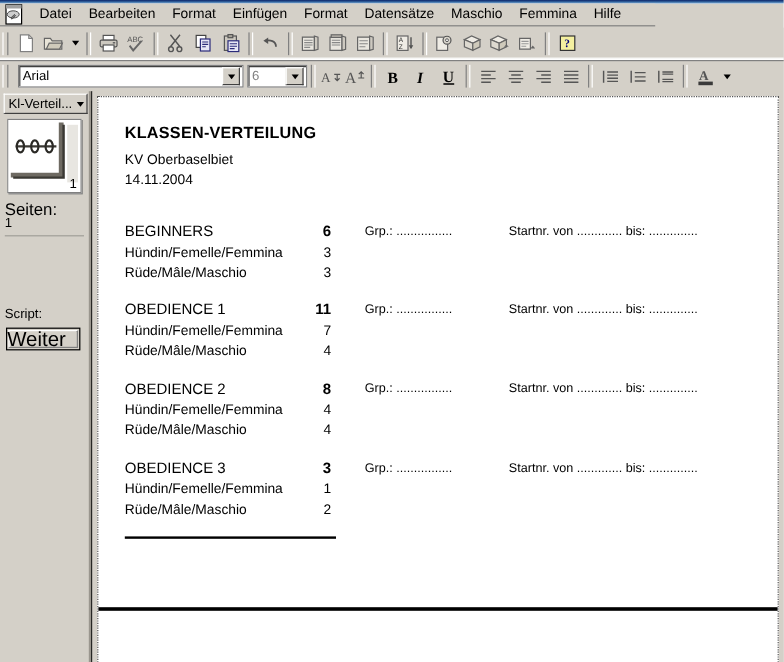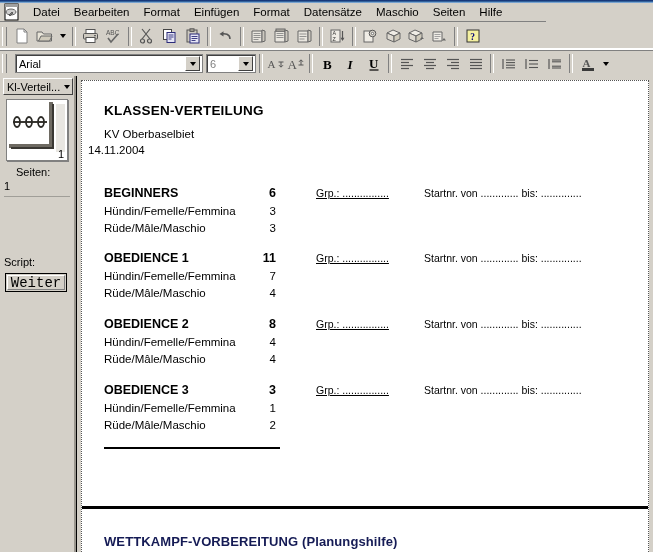--- a/index.html
+++ b/index.html
@@ -62,52 +62,52 @@
     background:#d4d0c8;border:1px solid #fff;border-right-color:#404040;border-bottom-color:#404040;
     box-sizing:border-box;display:flex;align-items:center;}
   .modecombo .mtxt{font-size:11px;padding-left:3px;flex:1;white-space:nowrap;overflow:hidden;}
   .modecombo .marr{width:11px;display:flex;align-items:center;justify-content:center;}
 
   .thumbbox{position:absolute;left:6px;top:23px;width:62px;height:62px;
     background:#fff;border:1px solid #808080;box-sizing:border-box;
     box-shadow:1px 1px 0 #808080;}
   .thumbnum{position:absolute;right:3px;bottom:0px;font-size:11px;color:#000;}
 
-  .pglabel{position:absolute;left:16px;top:90px;font-size:11px;}
+  .pglabel{position:absolute;left:4px;top:90px;font-size:14px;}
   .pgnum{position:absolute;left:4px;top:104px;font-size:11px;}
   .hr-left{position:absolute;left:4px;top:120px;width:66px;height:1px;background:#a09e98;}
   .scriptlabel{position:absolute;left:4px;top:180px;font-size:11px;}
   .weiterbtn{position:absolute;left:5px;top:197px;width:62px;height:19px;
     background:#d4d0c8;border:1px solid #000;box-sizing:border-box;
-    display:flex;align-items:center;justify-content:center;font-size:14px;font-family:Liberation Mono, monospace;}
+    display:flex;align-items:center;font-size:17px;}
   .weiterbtn .inner{position:absolute;left:1px;top:1px;right:1px;bottom:1px;
     border:1px solid #fff;border-right-color:#808080;border-bottom-color:#808080;box-sizing:border-box;}
   .weiterbtn span{position:relative;z-index:2;}
 
   .panel-divider{position:absolute;left:76px;top:76px;width:1px;height:476px;background:#000;}
   .panel-divider2{position:absolute;left:74px;top:76px;width:2px;height:476px;background:#9a968e;}
 
   
   .docarea{position:absolute;left:77px;top:76px;width:576px;height:476px;
     background:#d4d0c8;overflow:hidden;}
   .page{position:absolute;left:4px;top:4px;width:568px;height:500px;background:#fff;
     border:1px dotted #555;box-sizing:border-box;}
 
   .h1{position:absolute;left:22px;top:22px;font-size:13.5px;font-weight:bold;letter-spacing:.2px;}
   .sub1{position:absolute;left:22px;top:47px;font-size:11.5px;}
-  .sub2{position:absolute;left:6px;top:63px;font-size:11.5px;}
+  .sub2{position:absolute;left:22px;top:63px;font-size:11.5px;}
 
   .block{position:absolute;left:22px;width:520px;}
   .row{position:relative;height:17px;}
   .row .lbl{position:absolute;left:0;top:0;font-size:11.5px;white-space:nowrap;}
   .row .val{position:absolute;left:148px;top:0;width:24px;text-align:right;font-size:11.5px;}
   .row.head{height:19px;}
-  .row.head .lbl{font-weight:bold;font-size:12.5px;}
+  .row.head .lbl{font-weight:normal;font-size:12.5px;}
   .row.head .val{font-weight:bold;font-size:12.5px;}
-  .row .grp{position:absolute;left:212px;top:1px;font-size:10.5px;white-space:nowrap;text-decoration:underline;}
+  .row .grp{position:absolute;left:200px;top:1px;font-size:10.5px;white-space:nowrap;}
   .row .startnr{position:absolute;left:320px;top:1px;font-size:10.5px;white-space:nowrap;}
 
   .totalrule{position:absolute;left:22px;width:176px;height:2px;background:#000;}
   .rowtotal{position:absolute;left:22px;width:300px;height:19px;}
   .rowtotal .lbl{position:absolute;left:0;top:0;font-weight:bold;font-size:12.5px;}
   .rowtotal .val{position:absolute;left:148px;top:0;width:24px;text-align:right;font-weight:bold;font-size:12.5px;}
 
   .bigrule{position:absolute;left:0;width:566px;height:3px;background:#000;}
   .h2{position:absolute;left:22px;font-size:13px;font-weight:bold;color:#151b55;letter-spacing:.1px;}
 </style>
@@ -127,21 +127,21 @@
         <path d="M7 12 l3 -3 l1 1 l-3 3 z" fill="#7a7a7a" stroke="#333" stroke-width="0.6"></path>
       </svg>
     </div>
     <div class="menu-item">Datei</div>
     <div class="menu-item">Bearbeiten</div>
     <div class="menu-item">Format</div>
     <div class="menu-item">Einfügen</div>
     <div class="menu-item">Format</div>
     <div class="menu-item">Datensätze</div>
     <div class="menu-item">Maschio</div>
-    <div class="menu-item">Seiten</div>
+    <div class="menu-item">Femmina</div>
     <div class="menu-item">Hilfe</div>
   </div>
 
   <div class="toolbar toolbar1">
     <div class="tb-grip"></div>
 
     <div class="tb-btn">
       <svg width="16" height="16" viewBox="0 0 16 16">
         <path d="M3 1 h7 l3 3 v11 h-10 z" fill="#fff" stroke="#808080" stroke-width="1"></path>
         <path d="M10 1 v3 h3" fill="none" stroke="#808080" stroke-width="1"></path>
@@ -539,18 +539,17 @@
         </div>
         <div class="row">
           <span class="lbl">Rüde/Mâle/Maschio</span>
           <span class="val">2</span>
         </div>
       </div>
 
       <div class="totalrule" style="top:366px;"></div>
 
       <div class="bigrule" style="top:425px;"></div>
-      <div class="h2" style="top:453px;">WETTKAMPF-VORBEREITUNG (Planungshilfe)</div>
 
     </div>
   </div>
 
 </div>
 
 </body></html>

